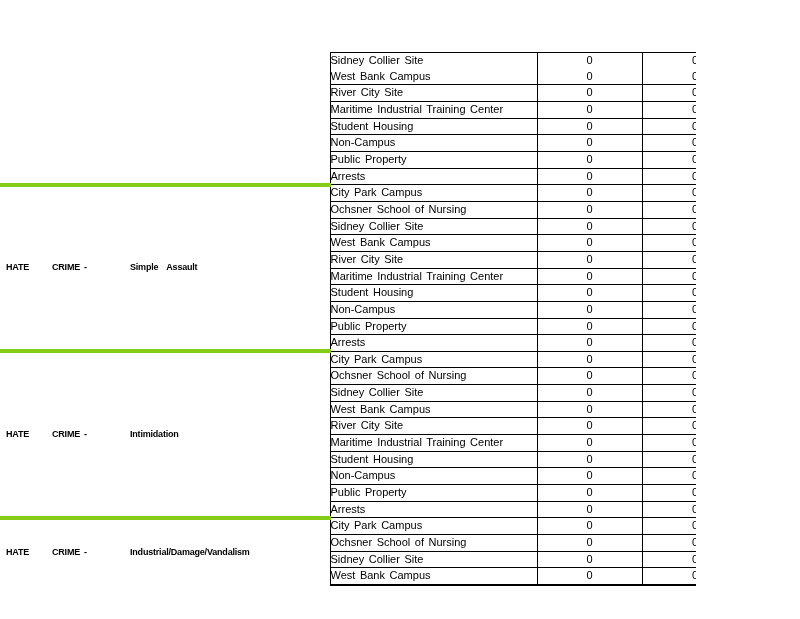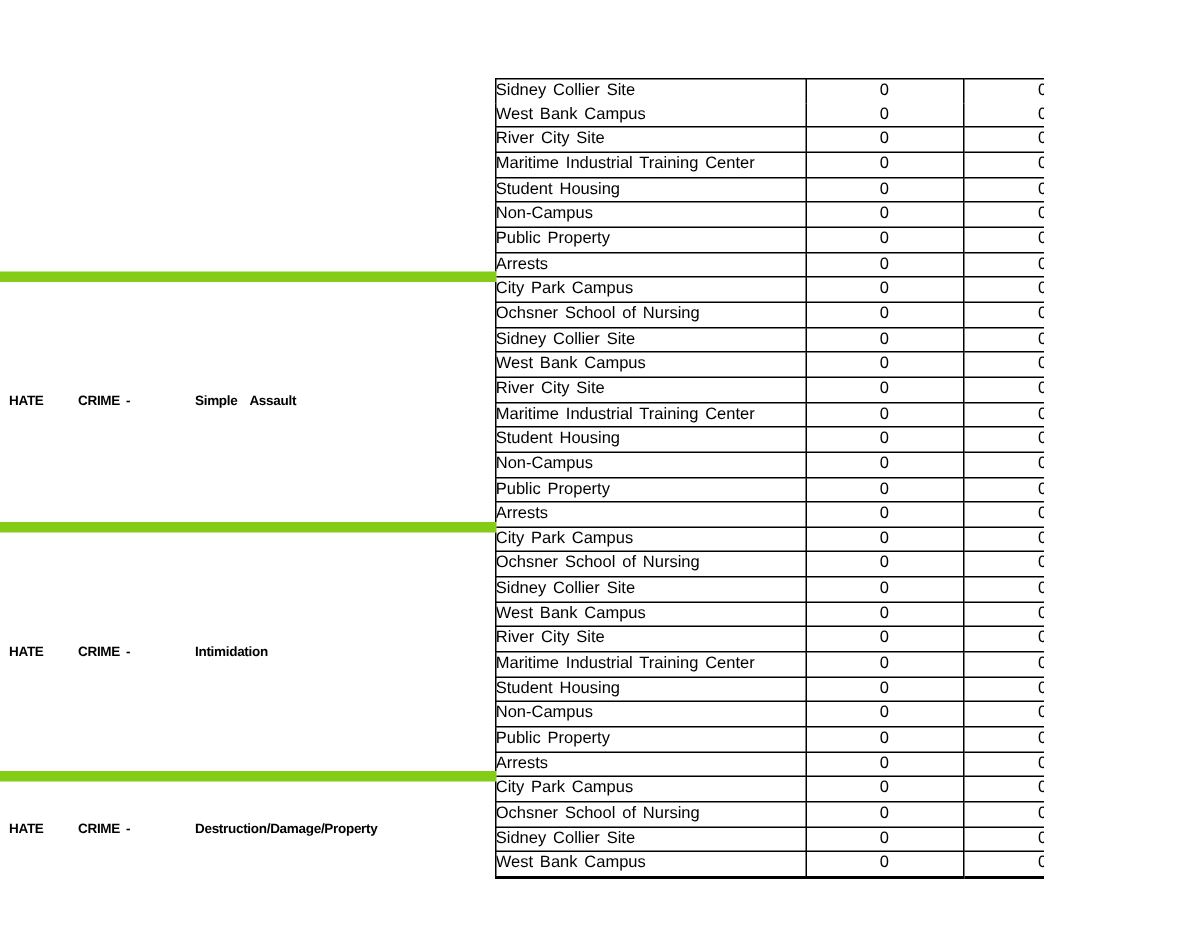--- a/index.html
+++ b/index.html
@@ -53,21 +53,21 @@
   }
   td.num {
     text-align: center;
   }
   
   td.cat {
     border: none;
     vertical-align: top;
   }
   td.cat.rule-top {
-    border-top: 7px solid #84cc16;
+    border-top: 4px solid #84cc16;
   }
   
   tr.no-bottom td.loc, tr.no-bottom td.num { border-bottom: none; }
   tr.no-top td.loc,    tr.no-top td.num    { border-top: none; }
   
   tr.last td.loc, tr.last td.num { border-bottom: 2px solid #000000; }
 
   .label-wrap {
     position: relative;
     height: 15.65px;
@@ -256,21 +256,21 @@
             <td class="loc">Arrests</td>
             <td class="num">0</td>
             <td class="num">0</td>
           </tr>
           <tr>
             <td class="cat rule-top" rowspan="4">
               <div class="label-wrap">
                 <span class="cat-w0">HATE</span>
                 <span class="cat-w1">CRIME</span>
                 <span class="cat-w2">-</span>
-                <span class="cat-w3">Destruction/Damage/Property</span>
+                <span class="cat-w3">Industrial/Damage/Vandalism</span>
               </div>
             </td>
             <td class="loc">City Park Campus</td>
             <td class="num">0</td>
             <td class="num">0</td>
           </tr>
           <tr>
             <td class="loc">Ochsner School of Nursing</td>
             <td class="num">0</td>
             <td class="num">0</td>

